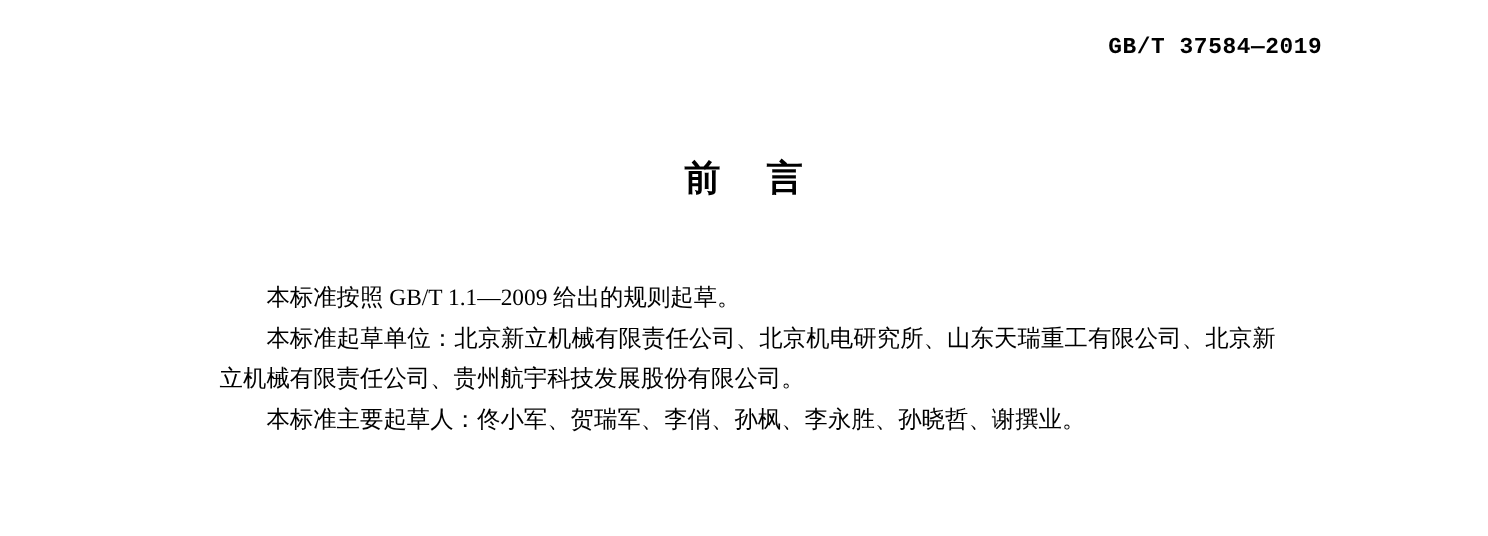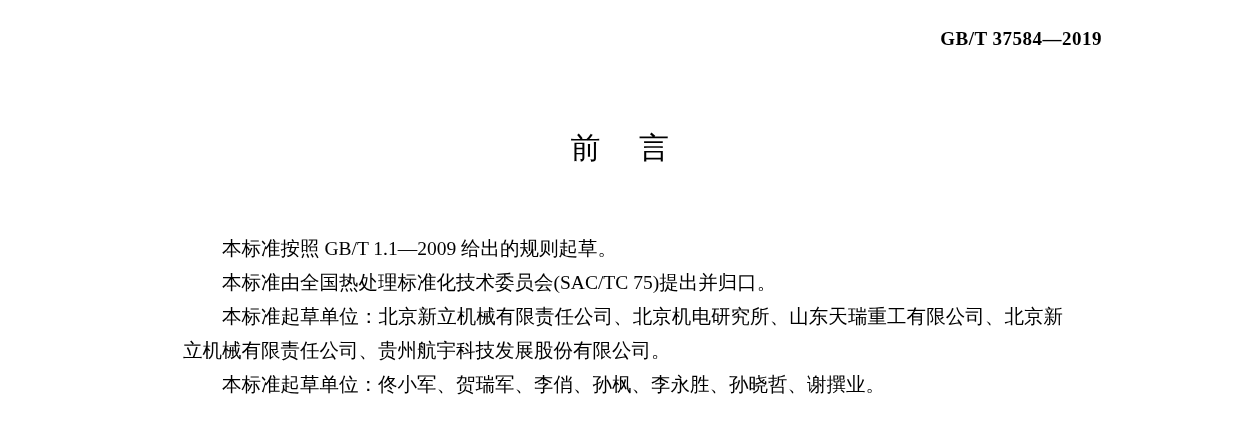--- a/index.html
+++ b/index.html
@@ -17,34 +17,34 @@
   .page {
     position: relative;
     width: 1240px;
     height: 447px;
     box-sizing: border-box;
   }
   .header-row {
     position: absolute;
     top: 28px;
     right: 138px;
-    font-family: Liberation Serif, serif;
+    font-family: Liberation Mono, monospace;
     font-size: 19px;
     font-weight: bold;
     letter-spacing: 0.5px;
     white-space: nowrap;
   }
   .doc-title {
     position: absolute;
     top: 128px;
     left: 0;
     width: 1240px;
     text-align: center;
     font-size: 30px;
-    font-weight: normal;
+    font-weight: bold;
     letter-spacing: 0.5px;
   }
   .doc-title .gap {
     display: inline-block;
     width: 38px;
   }
   .body-text {
     position: absolute;
     top: 232px;
     left: 183px;
@@ -69,18 +69,17 @@
 <div class="page">
 
   <div class="header-row">GB/T  37584—2019</div>
 
   <div class="doc-title">
     <span>前</span><span class="gap"></span><span>言</span>
   </div>
 
   <div class="body-text">
     <p class="para nowrap">本标准按照 GB/T 1.1—2009 给出的规则起草。</p>
-    <p class="para nowrap">本标准由全国热处理标准化技术委员会(SAC/TC 75)提出并归口。</p>
     <p class="para">本标准起草单位：北京新立机械有限责任公司、北京机电研究所、山东天瑞重工有限公司、北京新立机械有限责任公司、贵州航宇科技发展股份有限公司。</p>
-    <p class="para nowrap">本标准起草单位：佟小军、贺瑞军、李俏、孙枫、李永胜、孙晓哲、谢撰业。</p>
+    <p class="para nowrap">本标准主要起草人：佟小军、贺瑞军、李俏、孙枫、李永胜、孙晓哲、谢撰业。</p>
   </div>
 
 </div>
 
 </body></html>

